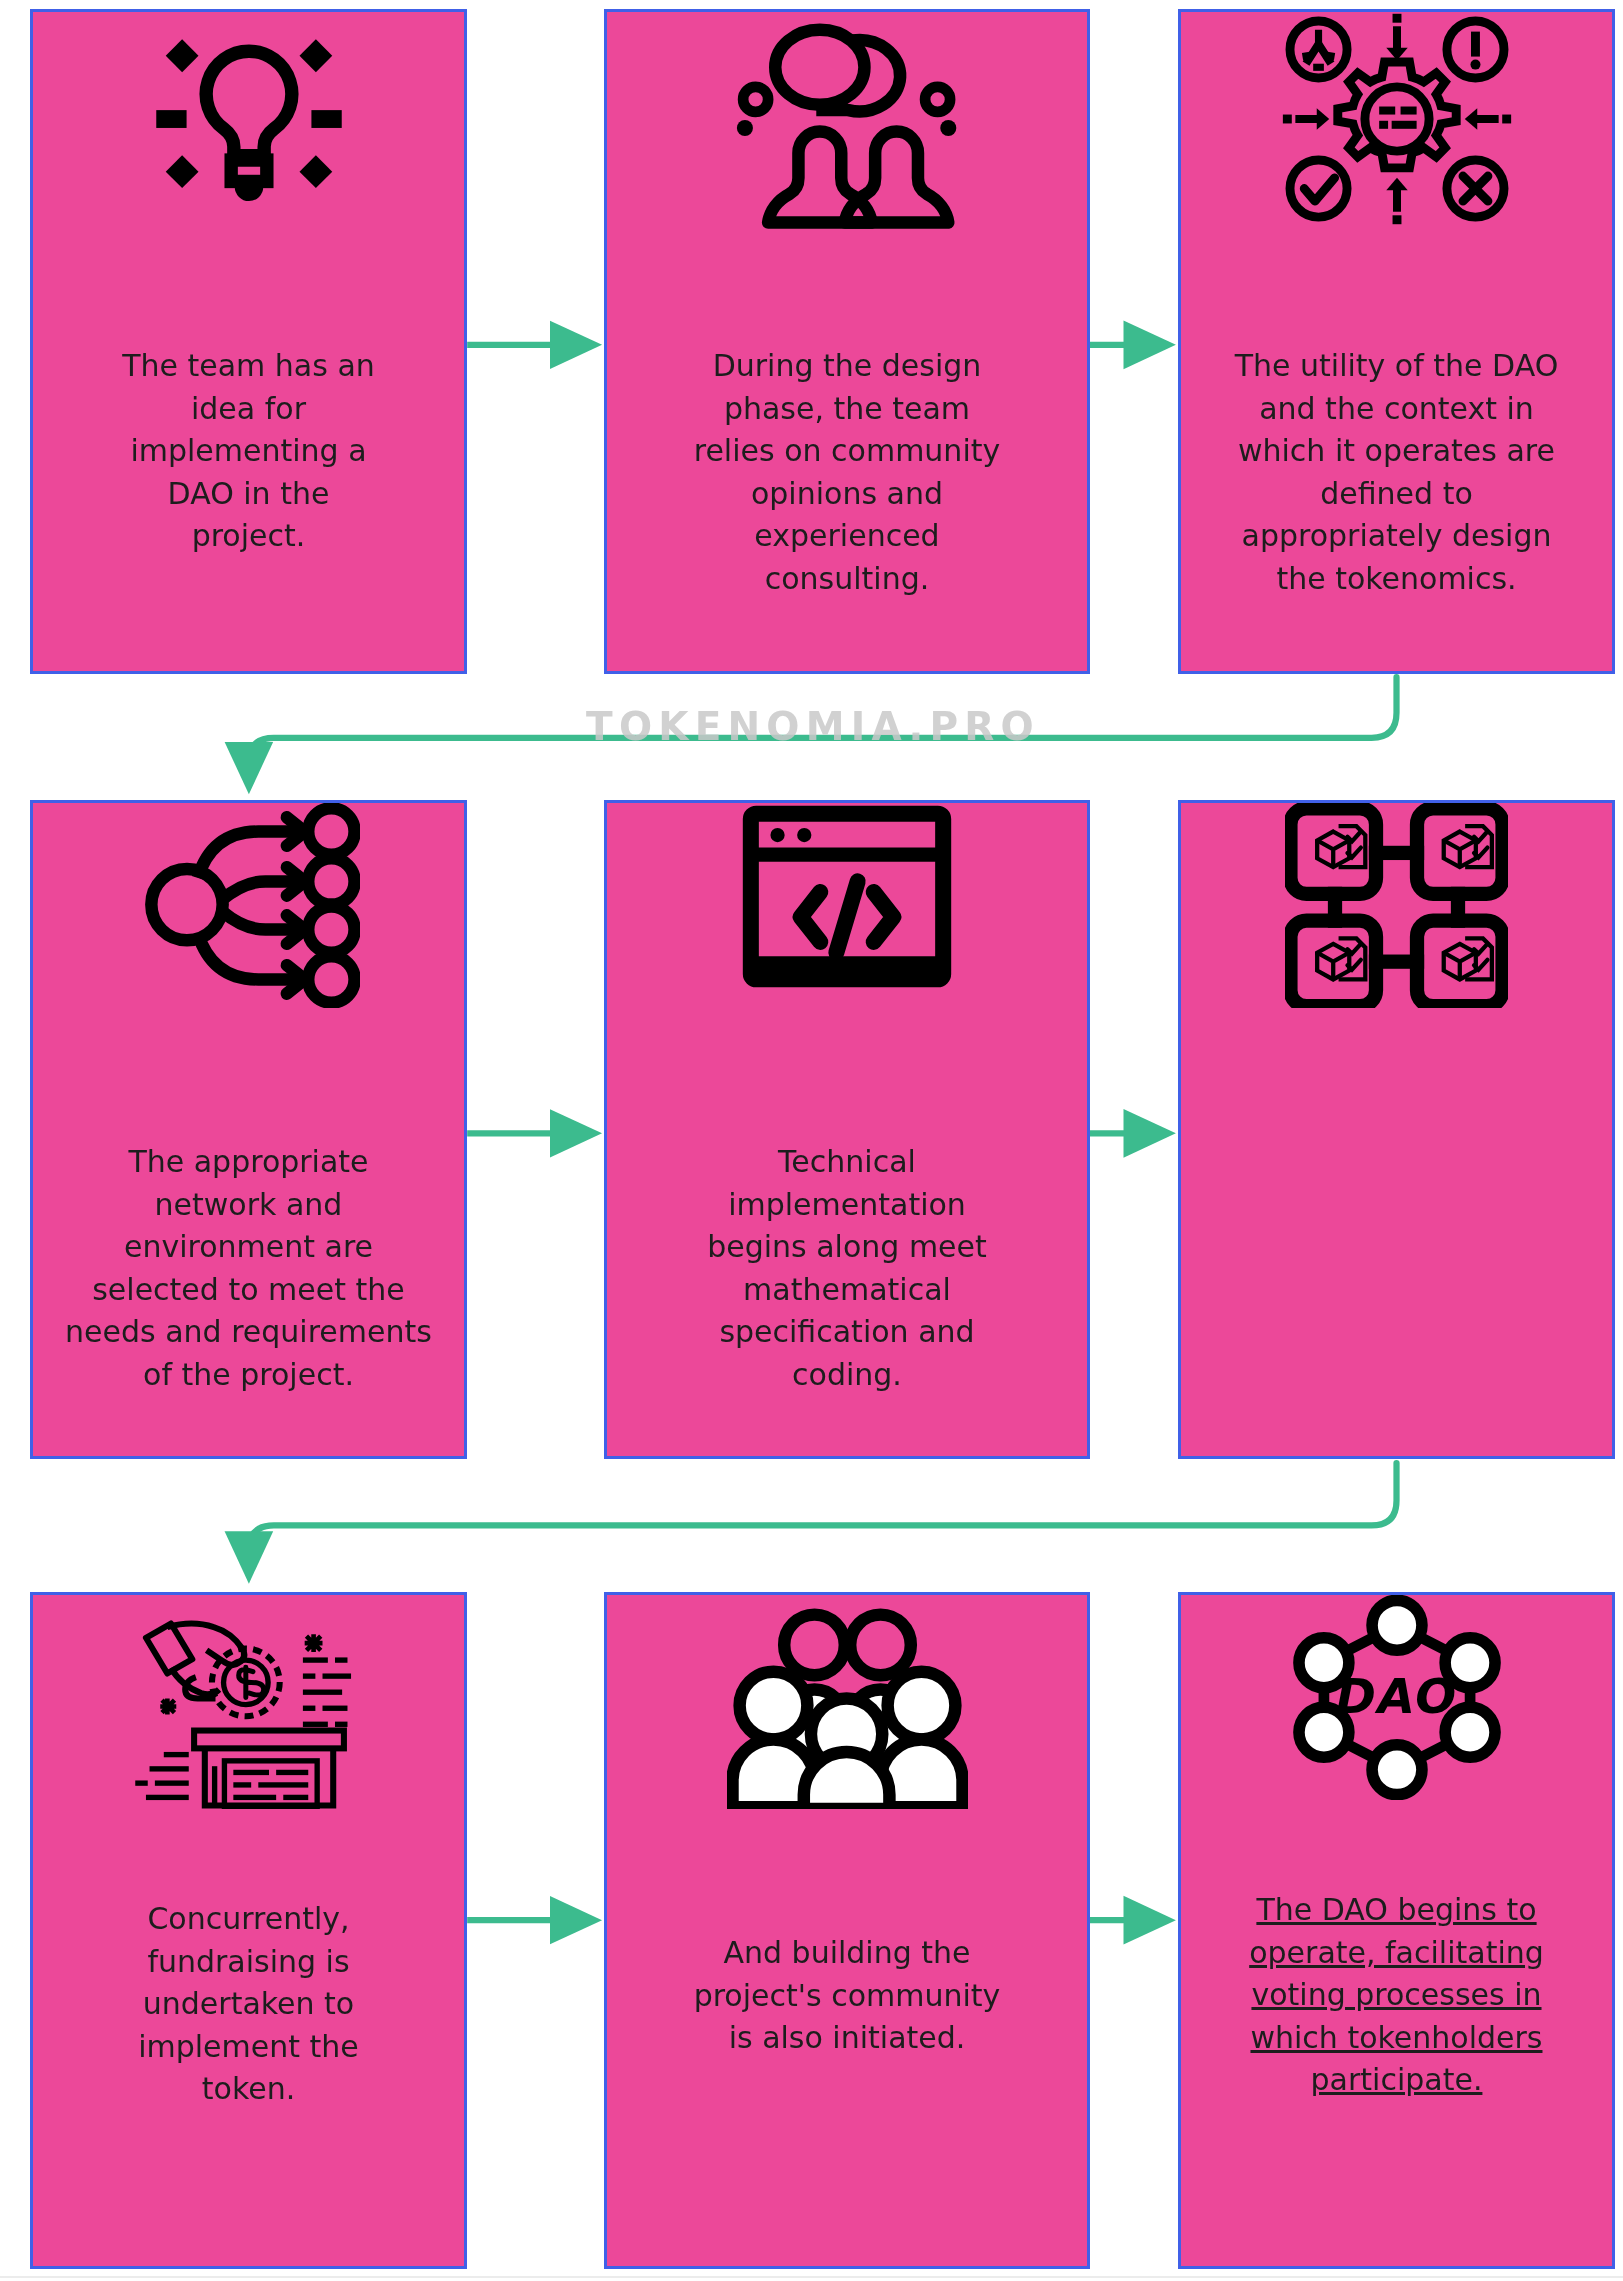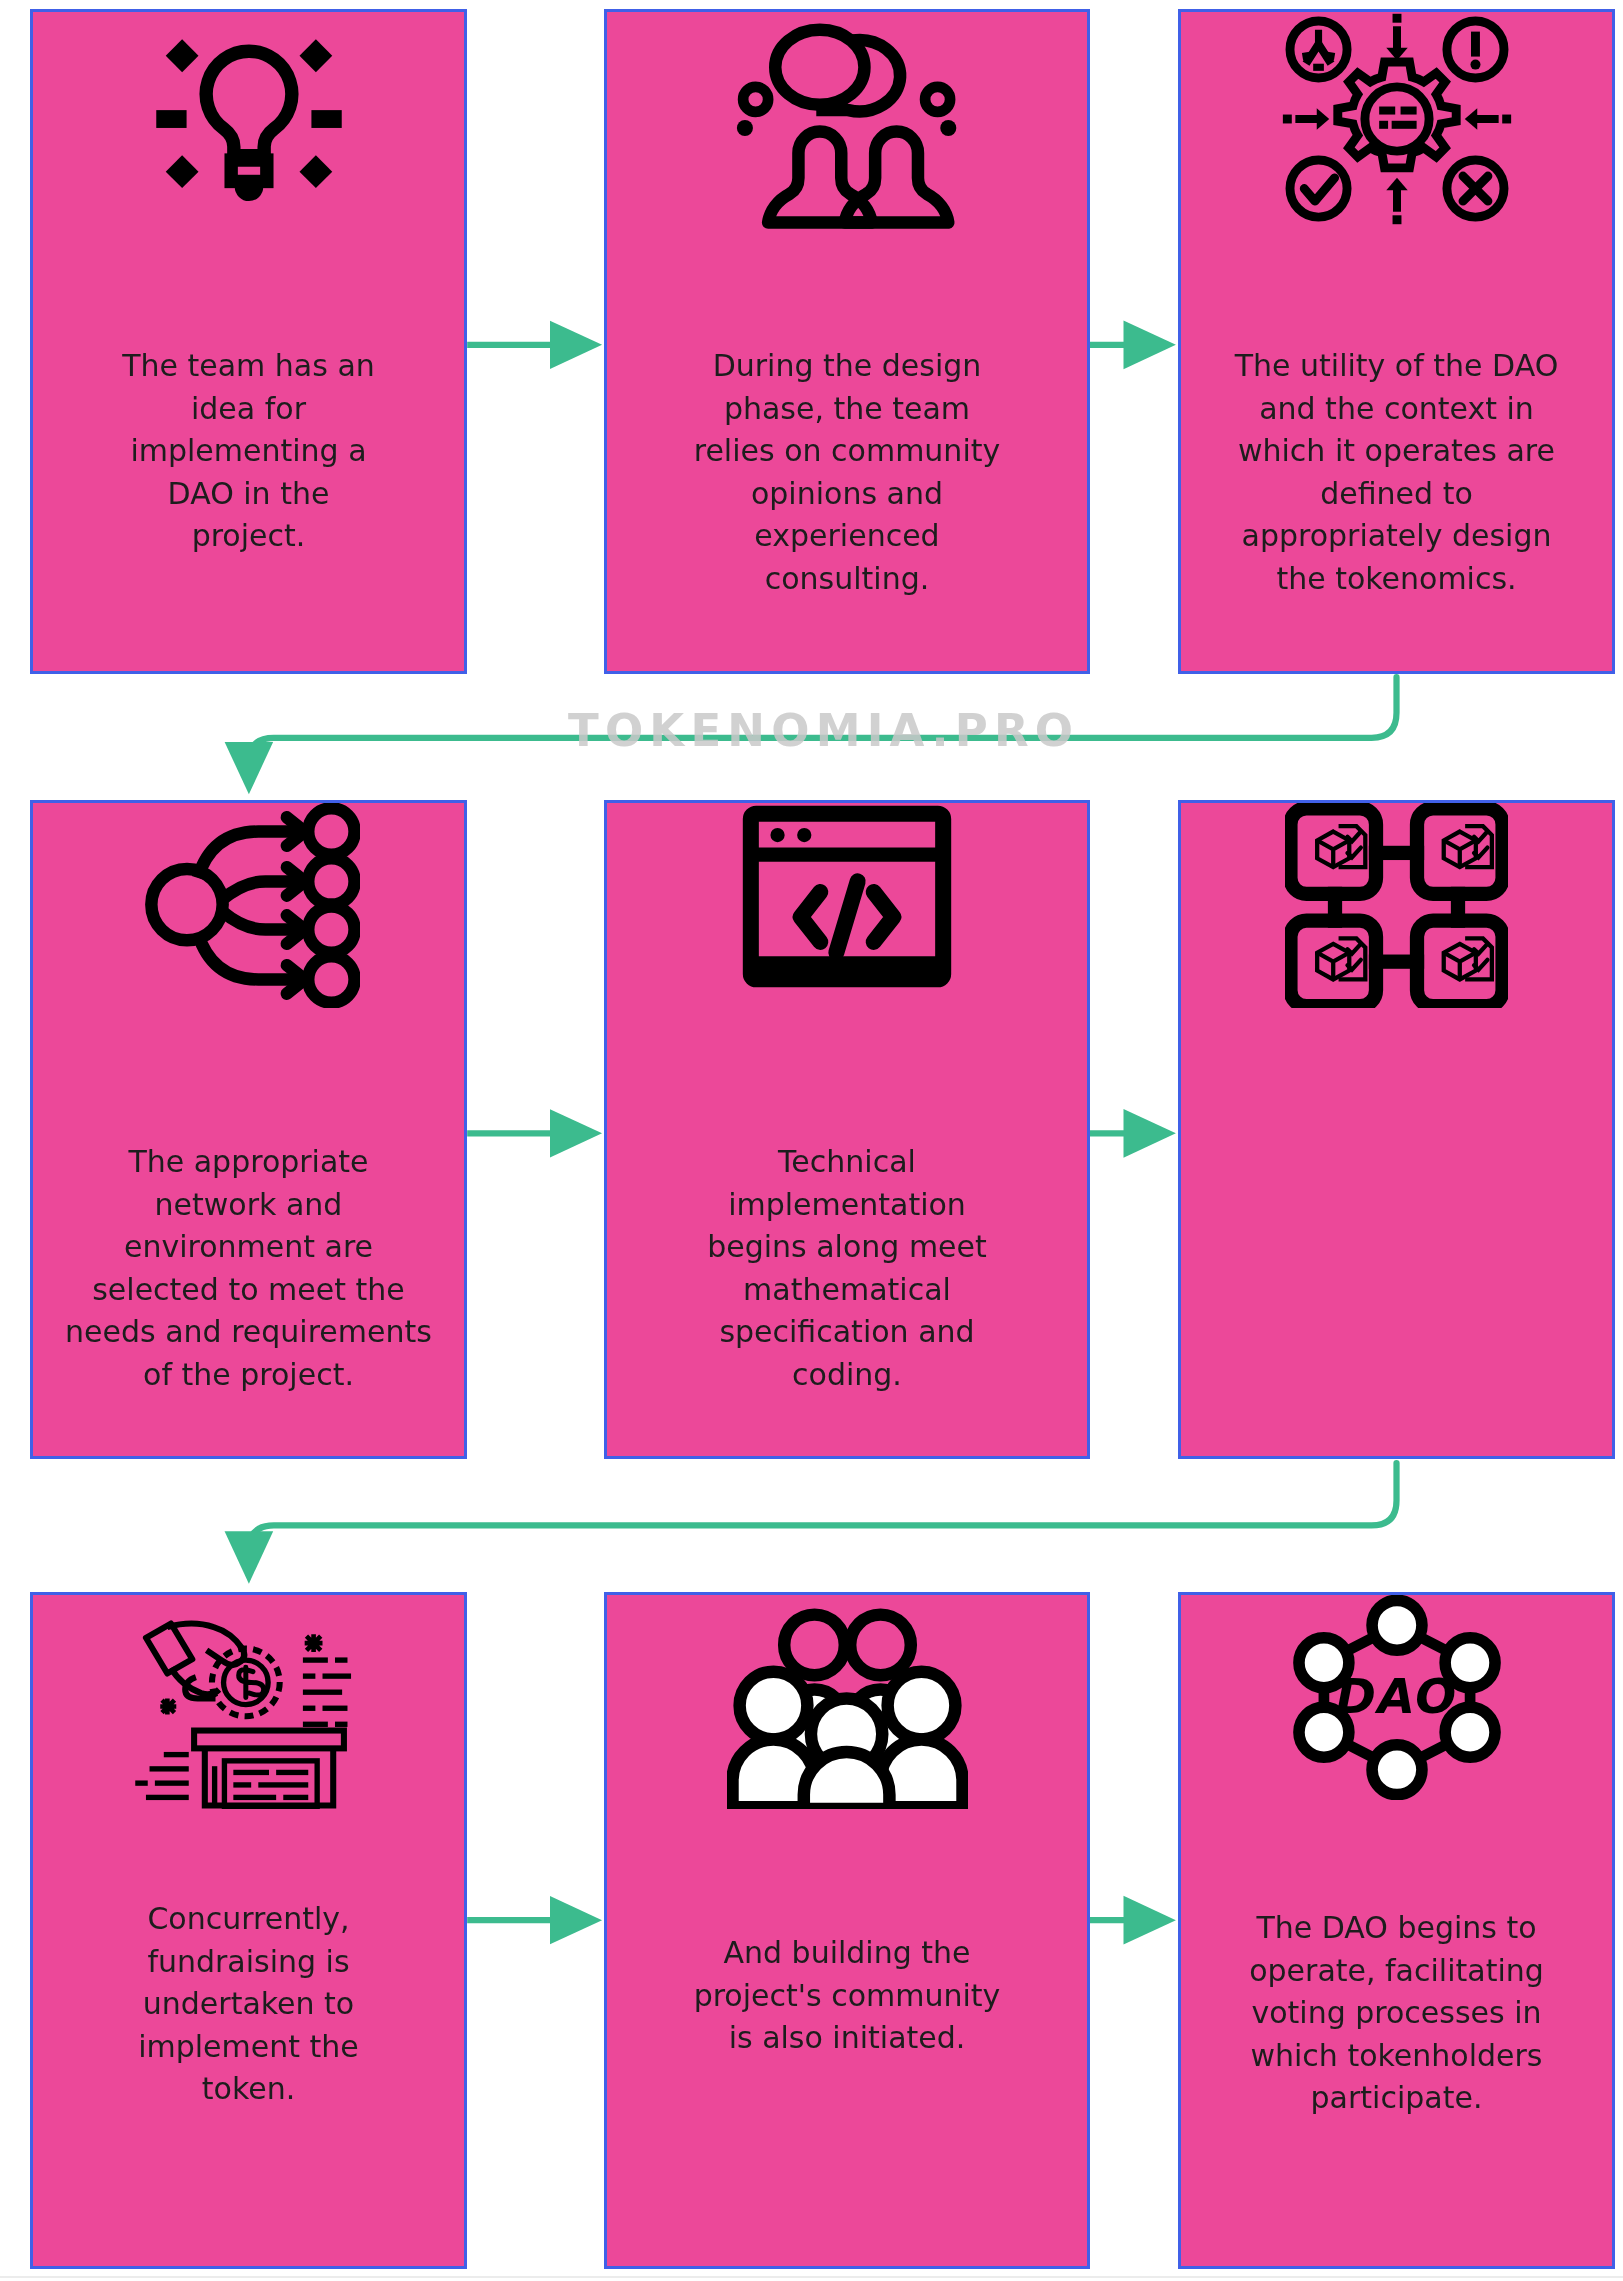--- a/index.html
+++ b/index.html
@@ -12,21 +12,21 @@
 
   
   #connectors{position:absolute;left:0;top:0;width:1624px;height:2281px;z-index:1;pointer-events:none;}
 
   
   .watermark{
     position:absolute;
     left:568px;top:704px;
     width:490px;
     text-align:center;
-    font-size:45px;
+    font-size:39px;
     letter-spacing:6.2px;
     font-weight:700;
     color:#c9c9c9;
     opacity:.85;
     z-index:2;
     user-select:none;
     white-space:nowrap;
   }
 
   
@@ -64,21 +64,21 @@
   .r1{top:9px;height:665px;}
   .r2{top:800px;height:659px;}
   .r3{top:1592px;height:677px;}
   .c1{left:30px;width:437px;}
   .c2{left:604px;width:486px;}
   .c3{left:1178px;width:437px;}
 
   .r1 .caption{margin-top:66px;}
   .r2 .caption{margin-top:71px;}
   .r3 .caption{margin-top:36px;}
-  .r3.c3 .caption{margin-top:45px;}
+  .r3.c3 .caption{margin-top:27px;text-decoration:underline;}
   .r3.c2 .caption{margin-top:70px;}
 
   .bottom-rule{
     position:absolute;left:0;top:2276px;width:1624px;height:1.8px;
     background:#ececec;z-index:0;
   }
 </style>
 </head>
 <body>
 

